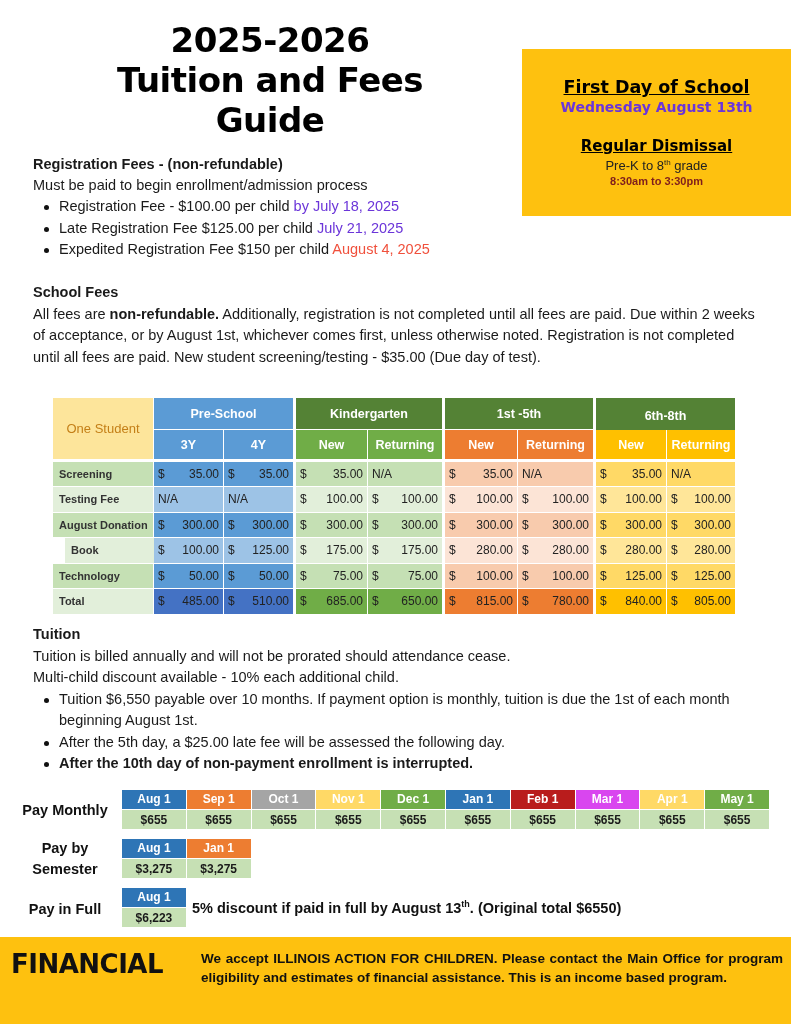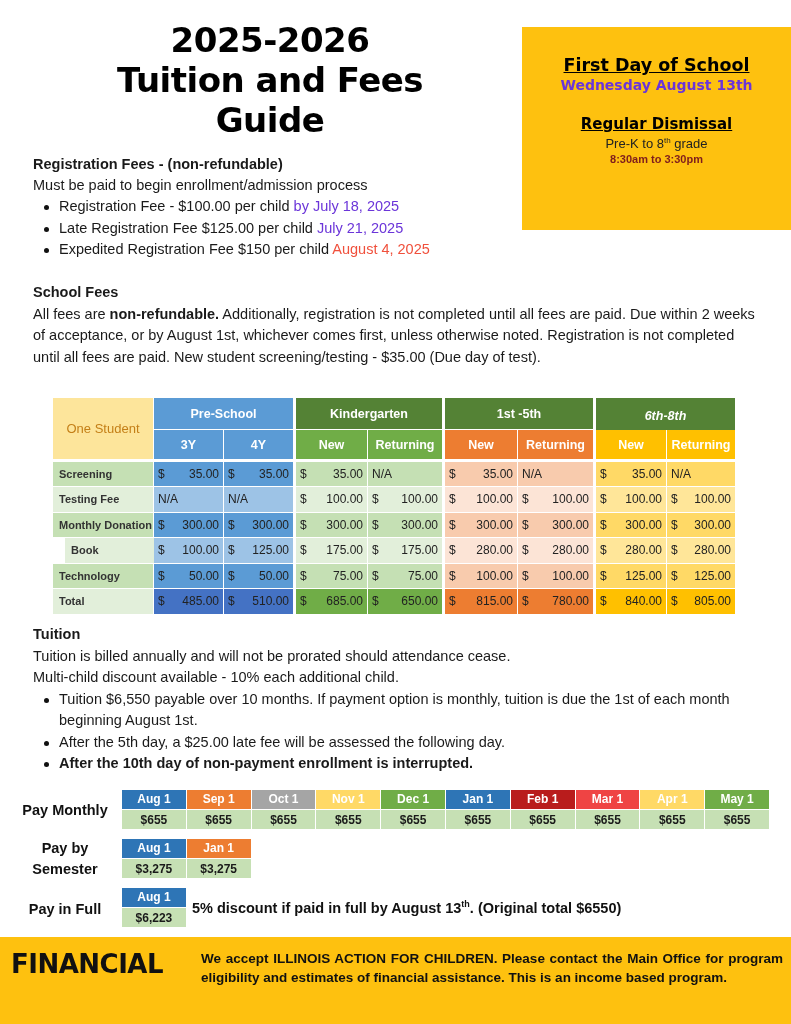--- a/index.html
+++ b/index.html
@@ -2,21 +2,21 @@
 <html><head>
 <meta charset="utf-8">
 <style>
   * { box-sizing: border-box; margin: 0; padding: 0; }
   html, body { width: 791px; height: 1024px; background: #ffffff; overflow: hidden; }
   body { position: relative; font-family: "Liberation Sans", sans-serif; color: #1a1a1a; }
 
   .title { position: absolute; left: 80px; top: 20px; width: 380px; text-align: center;
     font-family: "DejaVu Sans", sans-serif; font-weight: bold; font-size: 34px; line-height: 40px; color: #000; letter-spacing: -0.5px; }
 
-  .info-box { position: absolute; left: 522px; top: 27px; width: 269px; height: 203px; background: #fec10f; text-align: center; }
+  .info-box { position: absolute; left: 522px; top: 49px; width: 269px; height: 167px; background: #fec10f; text-align: center; }
   .info-box .fd-title { margin-top: 28px; font-family: "DejaVu Sans", sans-serif; font-weight: bold; font-size: 17.5px; text-decoration: underline; color: #000; }
   .info-box .fd-date { margin-top: 2px; font-family: "DejaVu Sans", sans-serif; font-weight: bold; font-size: 14px; color: #6b35d9; }
   .info-box .rd-title { margin-top: 22px; font-family: "DejaVu Sans", sans-serif; font-weight: bold; font-size: 15px; text-decoration: underline; color: #000; }
   .info-box .rd-grade { margin-top: 3px; font-size: 13px; color: #222; }
   .info-box .rd-grade sup { font-size: 8px; }
   .info-box .rd-time { margin-top: 2px; font-weight: bold; font-size: 11px; color: #7f1d1d; }
 
   .reg { position: absolute; left: 33px; top: 154px; width: 480px; font-size: 14.5px; line-height: 21px; }
   .reg .h { font-weight: bold; font-size: 14.5px; }
   .reg ul { list-style: none; padding-left: 10px; }
@@ -90,42 +90,42 @@
     <div class="cell corner" style="left: 0px; top: 0px; width: 101px; height: 62px;">One Student</div>
     <div class="cell hdr" style="left: 101px; top: 0px; width: 140px; height: 32px; background: rgb(91, 155, 213);">Pre-School</div>
     <div class="cell hdr" style="left: 101px; top: 32px; width: 70px; height: 30px; background: rgb(91, 155, 213);">3Y</div>
     <div class="cell hdr" style="left: 171px; top: 32px; width: 70px; height: 30px; background: rgb(91, 155, 213);">4Y</div>
     <div class="cell hdr" style="left: 243px; top: 0px; width: 147px; height: 32px; background: rgb(84, 130, 53);">Kindergarten</div>
     <div class="cell hdr" style="left: 243px; top: 32px; width: 72px; height: 30px; background: rgb(112, 173, 71);">New</div>
     <div class="cell hdr" style="left: 315px; top: 32px; width: 75px; height: 30px; background: rgb(112, 173, 71);">Returning</div>
     <div class="cell hdr" style="left: 392px; top: 0px; width: 149px; height: 32px; background: rgb(84, 130, 53);">1st -5th</div>
     <div class="cell hdr" style="left: 392px; top: 32px; width: 73px; height: 30px; background: rgb(237, 125, 49);">New</div>
     <div class="cell hdr" style="left: 465px; top: 32px; width: 76px; height: 30px; background: rgb(237, 125, 49);">Returning</div>
-    <div class="cell hdr" style="left: 543px; top: 0px; width: 140px; height: 36px; background: rgb(84, 130, 53); font-style: italic;">6th-8th</div>
+    <div class="cell hdr" style="left: 543px; top: 0px; width: 140px; height: 36px; background: rgb(84, 130, 53);">6th-8th</div>
     <div class="cell hdr" style="left: 543px; top: 32px; width: 71px; height: 30px; background: rgb(255, 192, 0);">New</div>
     <div class="cell hdr" style="left: 614px; top: 32px; width: 69px; height: 30px; background: rgb(255, 192, 0);">Returning</div>
     <div class="cell lbl" style="left: 0px; top: 63.5px; width: 101px; height: 25.5px; background: rgb(197, 224, 180); font-weight: bold;">Screening</div>
     <div class="cell val" style="left: 101px; top: 63.5px; width: 70px; height: 25.5px; background: rgb(91, 155, 213);"><span>$</span><span>35.00</span></div>
     <div class="cell val" style="left: 171px; top: 63.5px; width: 70px; height: 25.5px; background: rgb(91, 155, 213);"><span>$</span><span>35.00</span></div>
     <div class="cell val" style="left: 243px; top: 63.5px; width: 72px; height: 25.5px; background: rgb(197, 224, 180);"><span>$</span><span>35.00</span></div>
     <div class="cell na" style="left: 315px; top: 63.5px; width: 75px; height: 25.5px; background: rgb(197, 224, 180);">N/A</div>
     <div class="cell val" style="left: 392px; top: 63.5px; width: 73px; height: 25.5px; background: rgb(248, 203, 173);"><span>$</span><span>35.00</span></div>
     <div class="cell na" style="left: 465px; top: 63.5px; width: 76px; height: 25.5px; background: rgb(248, 203, 173);">N/A</div>
     <div class="cell val" style="left: 543px; top: 63.5px; width: 71px; height: 25.5px; background: rgb(255, 217, 102);"><span>$</span><span>35.00</span></div>
     <div class="cell na" style="left: 614px; top: 63.5px; width: 69px; height: 25.5px; background: rgb(255, 217, 102);">N/A</div>
     <div class="cell lbl" style="left: 0px; top: 89px; width: 101px; height: 25.5px; background: rgb(226, 239, 218); font-weight: bold;">Testing Fee</div>
     <div class="cell na" style="left: 101px; top: 89px; width: 70px; height: 25.5px; background: rgb(157, 195, 230);">N/A</div>
     <div class="cell na" style="left: 171px; top: 89px; width: 70px; height: 25.5px; background: rgb(157, 195, 230);">N/A</div>
     <div class="cell val" style="left: 243px; top: 89px; width: 72px; height: 25.5px; background: rgb(226, 239, 218);"><span>$</span><span>100.00</span></div>
     <div class="cell val" style="left: 315px; top: 89px; width: 75px; height: 25.5px; background: rgb(226, 239, 218);"><span>$</span><span>100.00</span></div>
     <div class="cell val" style="left: 392px; top: 89px; width: 73px; height: 25.5px; background: rgb(252, 228, 214);"><span>$</span><span>100.00</span></div>
     <div class="cell val" style="left: 465px; top: 89px; width: 76px; height: 25.5px; background: rgb(252, 228, 214);"><span>$</span><span>100.00</span></div>
     <div class="cell val" style="left: 543px; top: 89px; width: 71px; height: 25.5px; background: rgb(255, 230, 153);"><span>$</span><span>100.00</span></div>
     <div class="cell val" style="left: 614px; top: 89px; width: 69px; height: 25.5px; background: rgb(255, 230, 153);"><span>$</span><span>100.00</span></div>
-    <div class="cell lbl" style="left: 0px; top: 114.5px; width: 101px; height: 25.5px; background: rgb(197, 224, 180); font-weight: bold;">Monthly Donation</div>
+    <div class="cell lbl" style="left: 0px; top: 114.5px; width: 101px; height: 25.5px; background: rgb(197, 224, 180); font-weight: bold;">August Donation</div>
     <div class="cell val" style="left: 101px; top: 114.5px; width: 70px; height: 25.5px; background: rgb(91, 155, 213);"><span>$</span><span>300.00</span></div>
     <div class="cell val" style="left: 171px; top: 114.5px; width: 70px; height: 25.5px; background: rgb(91, 155, 213);"><span>$</span><span>300.00</span></div>
     <div class="cell val" style="left: 243px; top: 114.5px; width: 72px; height: 25.5px; background: rgb(197, 224, 180);"><span>$</span><span>300.00</span></div>
     <div class="cell val" style="left: 315px; top: 114.5px; width: 75px; height: 25.5px; background: rgb(197, 224, 180);"><span>$</span><span>300.00</span></div>
     <div class="cell val" style="left: 392px; top: 114.5px; width: 73px; height: 25.5px; background: rgb(248, 203, 173);"><span>$</span><span>300.00</span></div>
     <div class="cell val" style="left: 465px; top: 114.5px; width: 76px; height: 25.5px; background: rgb(248, 203, 173);"><span>$</span><span>300.00</span></div>
     <div class="cell val" style="left: 543px; top: 114.5px; width: 71px; height: 25.5px; background: rgb(255, 217, 102);"><span>$</span><span>300.00</span></div>
     <div class="cell val" style="left: 614px; top: 114.5px; width: 69px; height: 25.5px; background: rgb(255, 217, 102);"><span>$</span><span>300.00</span></div>
     <div class="cell lbl" style="left: 12px; top: 140px; width: 101px; height: 25.5px; background: rgb(226, 239, 218); font-weight: bold;">Book</div>
     <div class="cell val" style="left: 101px; top: 140px; width: 70px; height: 25.5px; background: rgb(157, 195, 230);"><span>$</span><span>100.00</span></div>
@@ -197,21 +197,21 @@
     </div>
     <div class="pay-col">
       <div class="m" style="background: rgb(46, 117, 182);">Jan 1</div>
       <div class="v">$655</div>
     </div>
     <div class="pay-col">
       <div class="m" style="background: #b91c1c;">Feb 1</div>
       <div class="v">$655</div>
     </div>
     <div class="pay-col">
-      <div class="m" style="background: #ef4444;">Mar 1</div>
+      <div class="m" style="background: #d946ef;">Mar 1</div>
       <div class="v">$655</div>
     </div>
     <div class="pay-col">
       <div class="m" style="background: rgb(255, 217, 102);">Apr 1</div>
       <div class="v">$655</div>
     </div>
     <div class="pay-col">
       <div class="m" style="background: rgb(112, 173, 71);">May 1</div>
       <div class="v">$655</div>
     </div>

